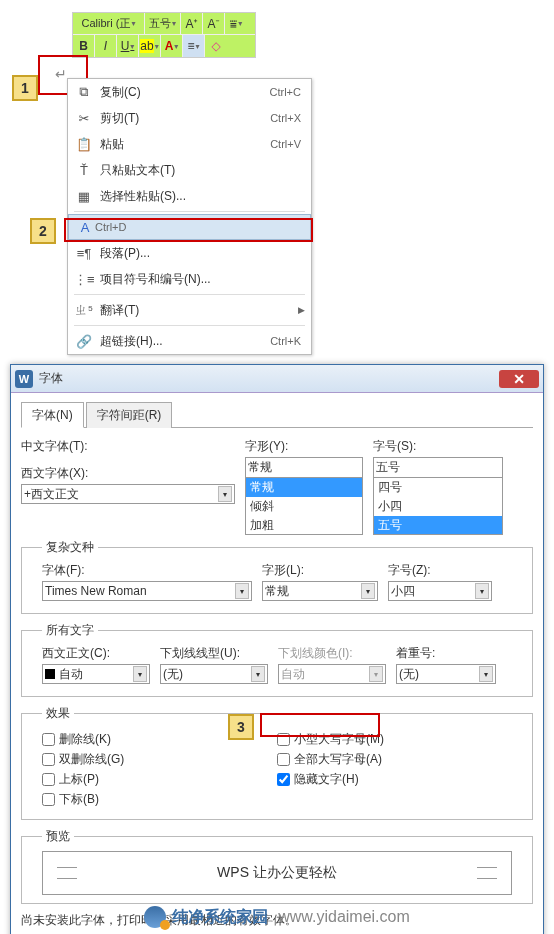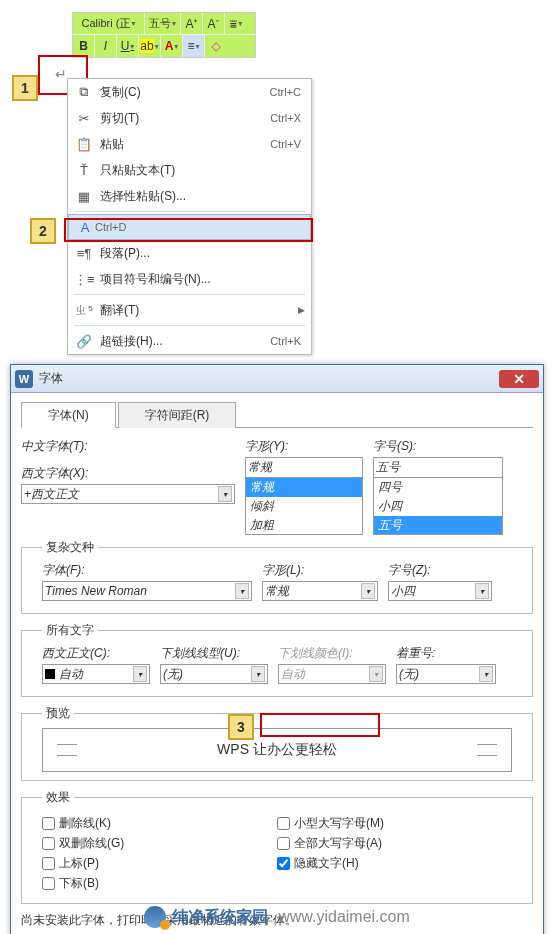--- a/index.html
+++ b/index.html
@@ -40,24 +40,24 @@
 
 
 .dialog { position: absolute; top: 364px; left: 10px; width: 534px; border: 1px solid #3a6ea5; background: #fff; box-shadow: 0 0 6px rgba(0,0,0,0.3); }
 .title-bar { height: 28px; background: linear-gradient(#e9f0f8,#d3e2f2); display: flex; align-items: center; padding: 0 4px; border-bottom: 1px solid #a9c; }
 .title-icon { width: 18px; height: 18px; background: #3a6ea5; color: #fff; display: flex; align-items: center; justify-content: center; border-radius: 3px; font-size: 11px; font-weight: bold; margin-right: 6px; }
 .title-text { flex: 1; font-size: 12px; color: #333; }
 .close-btn { width: 40px; height: 18px; background: #c84440; border-radius: 3px; display: flex; align-items: center; justify-content: center; color: #fff; font-weight: bold; font-size: 14px; }
 
 .dialog-body { padding: 8px 10px 6px; }
 .tabs { display: flex; border-bottom: 1px solid #aaa; margin-bottom: 10px; }
-.tab { padding: 4px 26px 3px; border: 1px solid #aaa; border-bottom: none; margin-right: 2px; background: #f0f0f0; font-size: 12px; position: relative; top: 1px; }
+.tab { padding: 4px 10px 3px; border: 1px solid #aaa; border-bottom: none; margin-right: 2px; background: #f0f0f0; font-size: 12px; position: relative; top: 1px; }
 .tab.active { background: #fff; border-bottom: 1px solid #fff; }
 
-.field-row { display: flex; margin-bottom: 4px; align-items: flex-start; font-style: italic; }
+.field-row { display: flex; margin-bottom: 4px; align-items: flex-start; }
 .field-col { display: flex; flex-direction: column; margin-right: 10px; }
 .label { font-size: 12px; margin-bottom: 2px; }
 .combo { height: 20px; border: 1px solid #999; display: flex; align-items: center; padding: 0 2px; background: #fff; font-size: 12px; position: relative; }
 .combo .arrow { margin-left: auto; width: 14px; height: 16px; background: #e8e8e8; border: 1px solid #bbb; display: flex; align-items: center; justify-content: center; font-size: 8px; }
 .combo.sel { background: #3399ff; color: #fff; }
 .listbox { border: 1px solid #999; font-size: 12px; background: #fff; overflow: hidden; }
 .listbox .opt { padding: 1px 4px; }
 .listbox .opt.sel { background: #3399ff; color: #fff; }
 
 fieldset { border: 1px solid #bbb; padding: 6px 20px 8px; margin-bottom: 8px; }
@@ -295,66 +295,66 @@
             <span class="label">着重号:</span>
             <div class="combo">
               <span>(无)</span>
               <div class="arrow">▾</div>
             </div>
           </div>
       </div>
     </fieldset>
 
     <fieldset>
+      <legend>效果</legend>
+      <div class="chk-grid">
+        <div class="chk-col">
+          <label class="chk">
+              <input type="checkbox" style="">
+              <span>删除线(K)</span>
+            </label>
+          <label class="chk">
+              <input type="checkbox" style="">
+              <span>双删除线(G)</span>
+            </label>
+          <label class="chk">
+              <input type="checkbox" style="">
+              <span>上标(P)</span>
+            </label>
+          <label class="chk">
+              <input type="checkbox" style="">
+              <span>下标(B)</span>
+            </label>
+        </div>
+        <div class="chk-col">
+          <label class="chk">
+              <input type="checkbox" style="">
+              <span>小型大写字母(M)</span>
+            </label>
+          <label class="chk">
+              <input type="checkbox" style="">
+              <span>全部大写字母(A)</span>
+            </label>
+          <label class="chk">
+              <input type="checkbox" checked="" style="">
+              <span>隐藏文字(H)</span>
+            </label>
+        </div>
+      </div>
+    </fieldset>
+
+    <fieldset>
       <legend>预览</legend>
       <div class="preview-box">
         <div class="preview-left-mark"></div>
         <span>WPS 让办公更轻松</span>
         <div class="preview-right-mark"></div>
       </div>
     </fieldset>
 
-    <fieldset>
-      <legend>效果</legend>
-      <div class="chk-grid">
-        <div class="chk-col">
-          <label class="chk">
-              <input type="checkbox" style="">
-              <span>删除线(K)</span>
-            </label>
-          <label class="chk">
-              <input type="checkbox" style="">
-              <span>双删除线(G)</span>
-            </label>
-          <label class="chk">
-              <input type="checkbox" style="">
-              <span>上标(P)</span>
-            </label>
-          <label class="chk">
-              <input type="checkbox" style="">
-              <span>下标(B)</span>
-            </label>
-        </div>
-        <div class="chk-col">
-          <label class="chk">
-              <input type="checkbox" style="">
-              <span>小型大写字母(M)</span>
-            </label>
-          <label class="chk">
-              <input type="checkbox" style="">
-              <span>全部大写字母(A)</span>
-            </label>
-          <label class="chk">
-              <input type="checkbox" checked="" style="">
-              <span>隐藏文字(H)</span>
-            </label>
-        </div>
-      </div>
-    </fieldset>
-
     <div class="note">尚未安装此字体，打印时将采用最相近的有效字体。</div>
 
   </div>
 </div>
 
 <div class="red-box-3"></div>
 <div class="callout callout-3">
     <span>3</span>
   </div>
 

